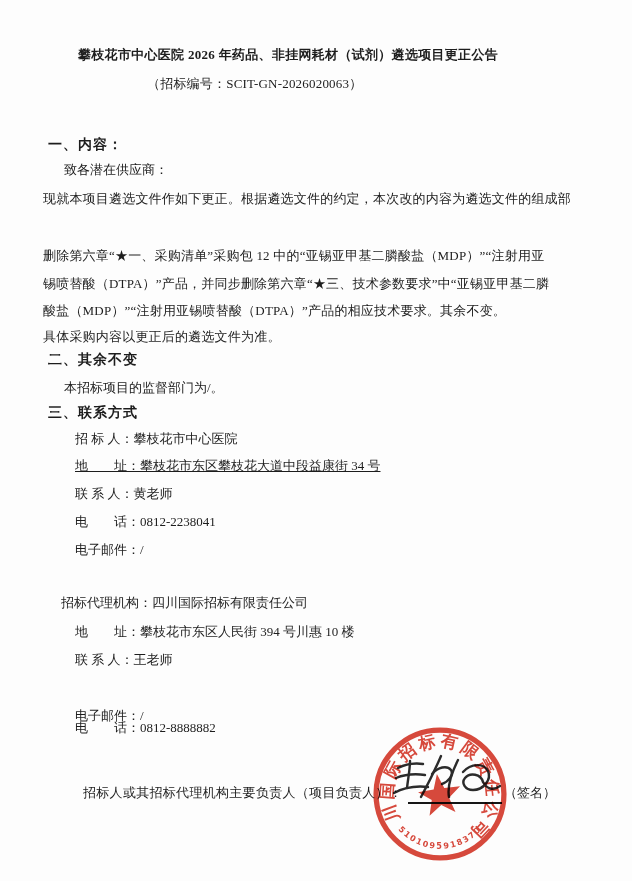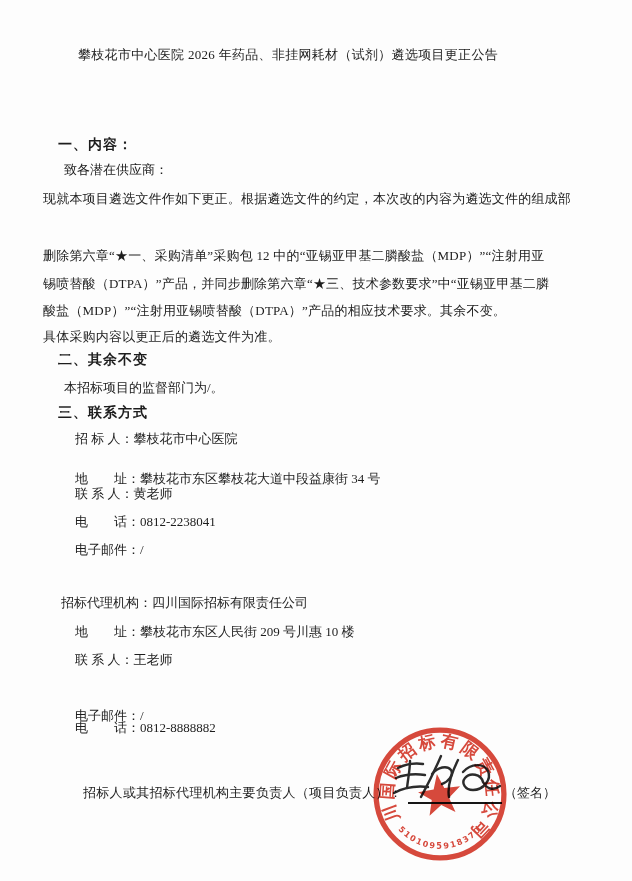--- a/index.html
+++ b/index.html
@@ -7,61 +7,62 @@
     position:relative;
     width:632px;height:881px;
     background:#fdfdfd;
     overflow:hidden;
     font-family:"Liberation Serif","DejaVu Serif",serif;
     color:#1d1d1d;
     font-size:13px;
     line-height:17px;
   }
   .abs{position:absolute;white-space:pre;}
-  .bold{font-weight:700;letter-spacing:1px;margin-left:10px;}
-  .title{font-weight:400;letter-spacing:.3px;}
+  .bold{font-weight:700;letter-spacing:1px;}
+  .title{font-weight:700;letter-spacing:.3px;}
   .bodyline{letter-spacing:.2px;}
   .lbl{white-space:pre;}
   .val{white-space:pre;}
   .sigline{position:absolute;height:1.6px;background:#161616;z-index:2;}
   .seal{position:absolute;left:371px;top:725px;width:138px;height:138px;z-index:3;
         mix-blend-mode:multiply;opacity:.92;}
   .seal svg{display:block;}
   .sig{position:absolute;left:392px;top:752px;width:118px;height:56px;z-index:4;
        mix-blend-mode:multiply;}
 </style>
 </head>
 <body>
 
 <div class="page">
 
   <div class="abs title" style="left:78px;top:46px;">攀枝花市中心医院 2026 年药品、非挂网耗材（试剂）遴选项目更正公告</div>
+  <div class="abs" style="left:147px;top:75px;letter-spacing:.2px;">（招标编号：SCIT-GN-2026020063）</div>
 
   <div class="abs bold" style="left:48px;top:136px;font-size:14px;">一、内容：</div>
   <div class="abs" style="left:64px;top:161px;">致各潜在供应商：</div>
 
   <div class="abs bodyline" style="left:43px;top:190px;">现就本项目遴选文件作如下更正。根据遴选文件的约定，本次改的内容为遴选文件的组成部</div>
   <div class="abs bodyline" style="left:43px;top:247px;">删除第六章“★一、采购清单”采购包 12 中的“亚锡亚甲基二膦酸盐（MDP）”“注射用亚</div>
   <div class="abs bodyline" style="left:43px;top:302px;">酸盐（MDP）”“注射用亚锡喷替酸（DTPA）”产品的相应技术要求。其余不变。</div>
   <div class="abs bodyline" style="left:43px;top:275px;">锡喷替酸（DTPA）”产品，并同步删除第六章“★三、技术参数要求”中“亚锡亚甲基二膦</div>
   <div class="abs bodyline" style="left:43px;top:328px;">具体采购内容以更正后的遴选文件为准。</div>
 
   <div class="abs bold" style="left:48px;top:351px;font-size:14px;">二、其余不变</div>
   <div class="abs" style="left:64px;top:379px;">本招标项目的监督部门为/。</div>
 
   <div class="abs bold" style="left:48px;top:404px;font-size:14px;">三、联系方式</div>
 
   <div class="abs" style="left:75px;top:430px;"><span class="lbl">招 标 人：</span><span class="val">攀枝花市中心医院</span></div>
-  <div class="abs" style="left:75px;top:470px;"><span class="lbl">地　　址：</span><span class="val">攀枝花市东区攀枝花大道中段益康街 34 号</span></div>
+  <div class="abs" style="left:75px;top:457px;text-decoration:underline;"><span class="lbl">地　　址：</span><span class="val">攀枝花市东区攀枝花大道中段益康街 34 号</span></div>
   <div class="abs" style="left:75px;top:485px;"><span class="lbl">联 系 人：</span><span class="val">黄老师</span></div>
   <div class="abs" style="left:75px;top:513px;"><span class="lbl">电　　话：</span><span class="val">0812-2238041</span></div>
   <div class="abs" style="left:75px;top:541px;"><span class="lbl">电子邮件：</span><span class="val">/</span></div>
 
   <div class="abs" style="left:61px;top:594px;text-align:right;"><span class="lbl">招标代理机构：</span><span class="val">四川国际招标有限责任公司</span></div>
-  <div class="abs" style="left:75px;top:623px;"><span class="lbl">地　　址：</span><span class="val">攀枝花市东区人民街 209 号川惠 10 楼</span></div>
+  <div class="abs" style="left:75px;top:623px;"><span class="lbl">地　　址：</span><span class="val">攀枝花市东区人民街 394 号川惠 10 楼</span></div>
   <div class="abs" style="left:75px;top:651px;text-align:right;"><span class="lbl">联 系 人：</span><span class="val">王老师</span></div>
   <div class="abs" style="left:75px;top:679px;margin-top:40px;"><span class="lbl">电　　话：</span><span class="val">0812-8888882</span></div>
   <div class="abs" style="left:75px;top:707px;"><span class="lbl">电子邮件：</span><span class="val">/</span></div>
 
   <div class="abs" style="left:83px;top:784px;letter-spacing:.3px;">招标人或其招标代理机构主要负责人（项目负责人）：</div>
   <div class="sigline" style="left:408px;top:802px;width:94px;"></div>
   <div class="abs" style="left:504px;top:784px;">（签名）</div>
 
   <div class="sig">
     <svg width="118" height="56" viewBox="0 0 118 56" xmlns="http://www.w3.org/2000/svg">

